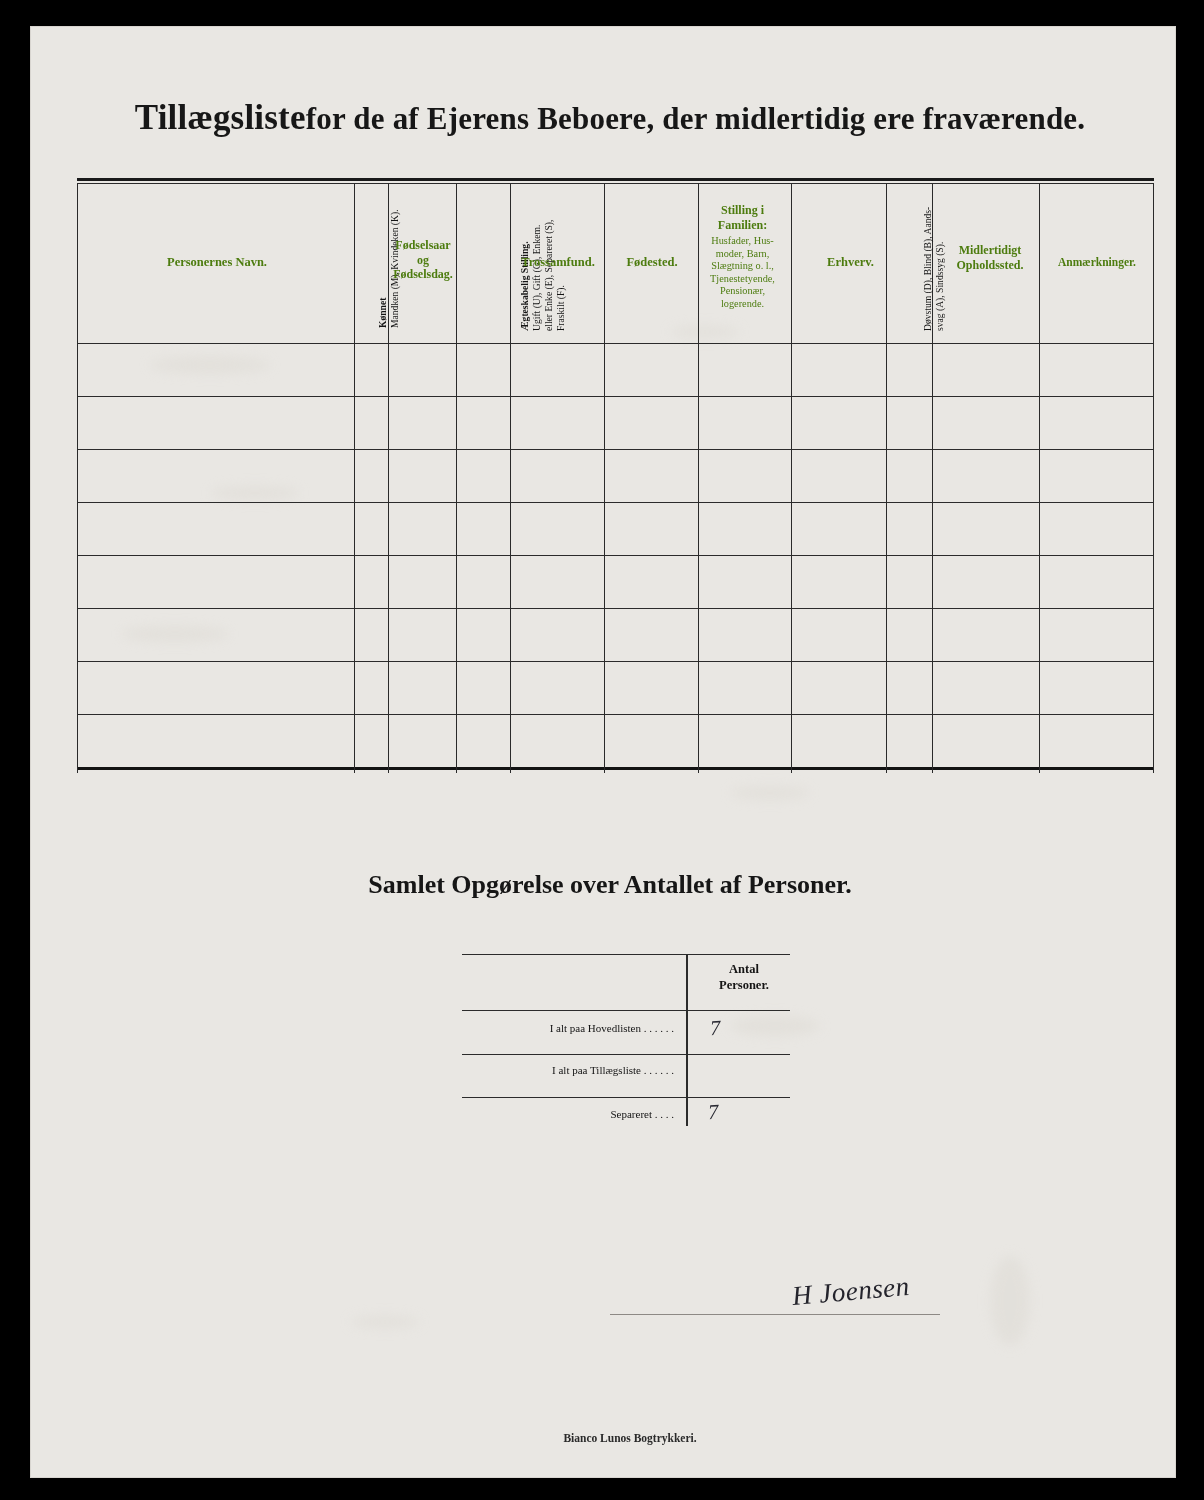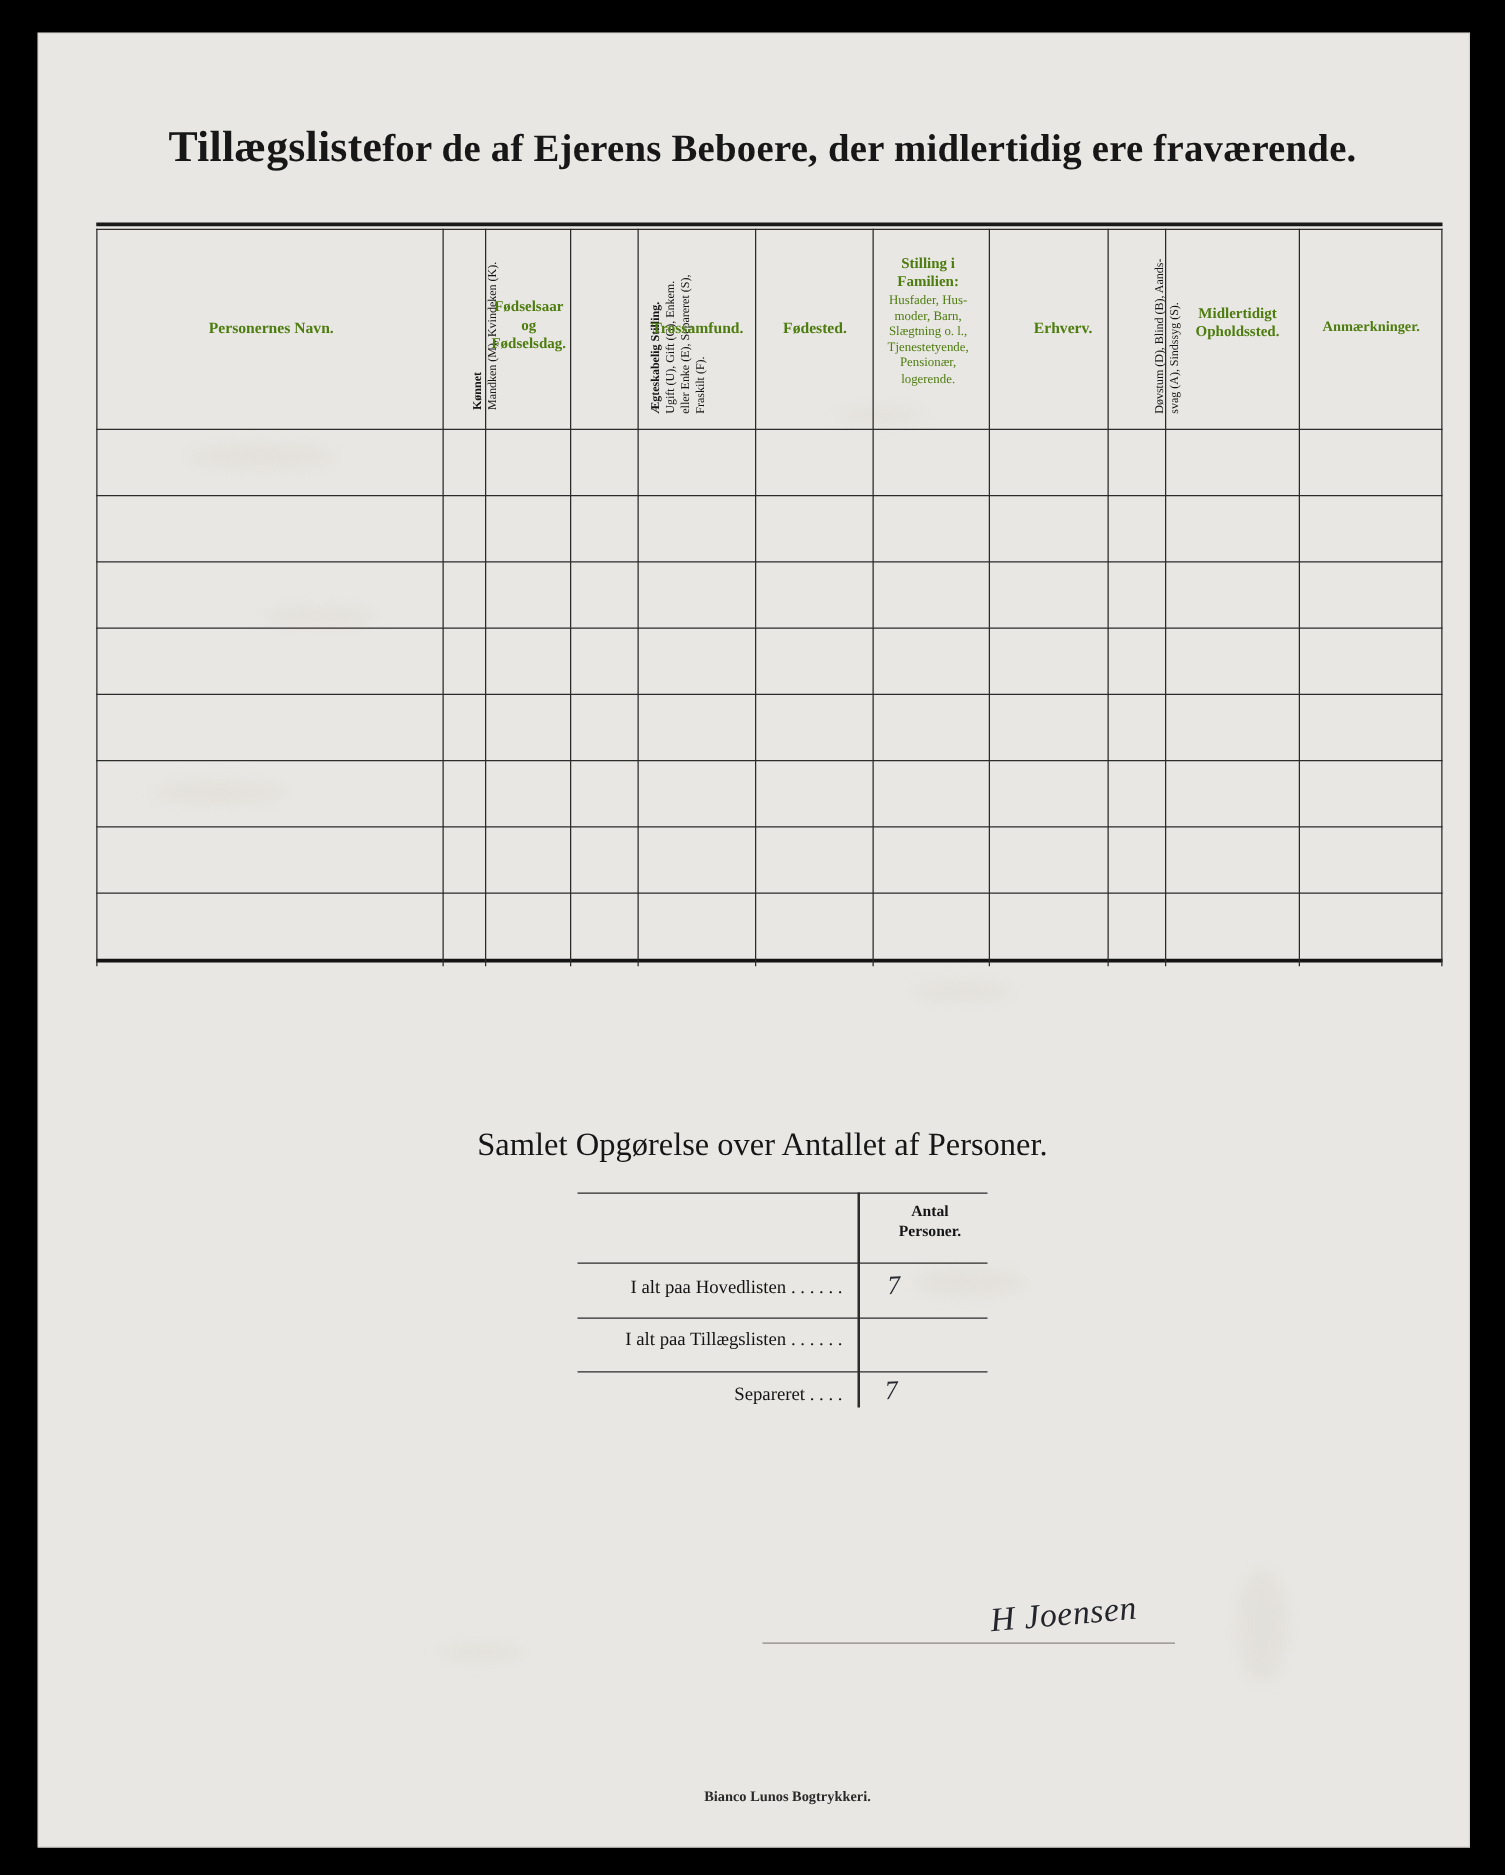--- a/index.html
+++ b/index.html
@@ -104,43 +104,43 @@
     white-space: nowrap;
     font-size: 9.6px;
     color: #151515;
     line-height: 1.25;
   }
 
   
   #summary-title {
     position: absolute;
     left: 60px;
-    top: 875px;
+    top: 844px;
     width: 1040px;
     text-align: center;
     font-size: 26px;
-    font-weight: normal;
+    font-weight: bold;
     color: #161616;
   }
 
   #sumtable {
     position: absolute;
     left: 432px;
     top: 928px;
     width: 328px;
     height: 172px;
   }
   #sumtable .sline {
     position: absolute;
     background: #2b2b2b;
   }
   .sumlabel {
     position: absolute;
     right: 0;
-    font-size: 15px;
+    font-size: 11px;
     color: #141414;
     text-align: right;
     white-space: nowrap;
   }
   .sumhead {
     position: absolute;
     text-align: center;
     font-size: 12.5px;
     color: #151515;
     line-height: 1.25;
@@ -305,21 +305,21 @@
       <div class="sline" style="left:0px; top:143px; width:328px; height:1px;"></div>
 
       <div class="sline" style="left:224px; top:0px; width:2px; height:172px;"></div>
 
       <div class="sumhead" style="left:236px; top:8px; width:92px;">
         <span>Antal</span><br>
         <span>Personer.</span>
       </div>
 
       <div class="sumlabel" style="top:68px; right:116px;">I alt paa Hovedlisten . . . . . .</div>
-      <div class="sumlabel" style="top:110px; right:116px;">I alt paa Tillægslisten . . . . . .</div>
+      <div class="sumlabel" style="top:110px; right:116px;">I alt paa Tillægsliste . . . . . .</div>
       <div class="sumlabel" style="top:154px; right:116px;">Separeret . . . .</div>
 
       <div class="handnum" style="left:248px; top:62px;">7</div>
       <div class="handnum" style="left:248px; top:104px;"></div>
       <div class="handnum" style="left:246px; top:146px;">7</div>
     </div>
 
     <div id="sig-line"></div>
     <div id="signature">H Joensen</div>
 

